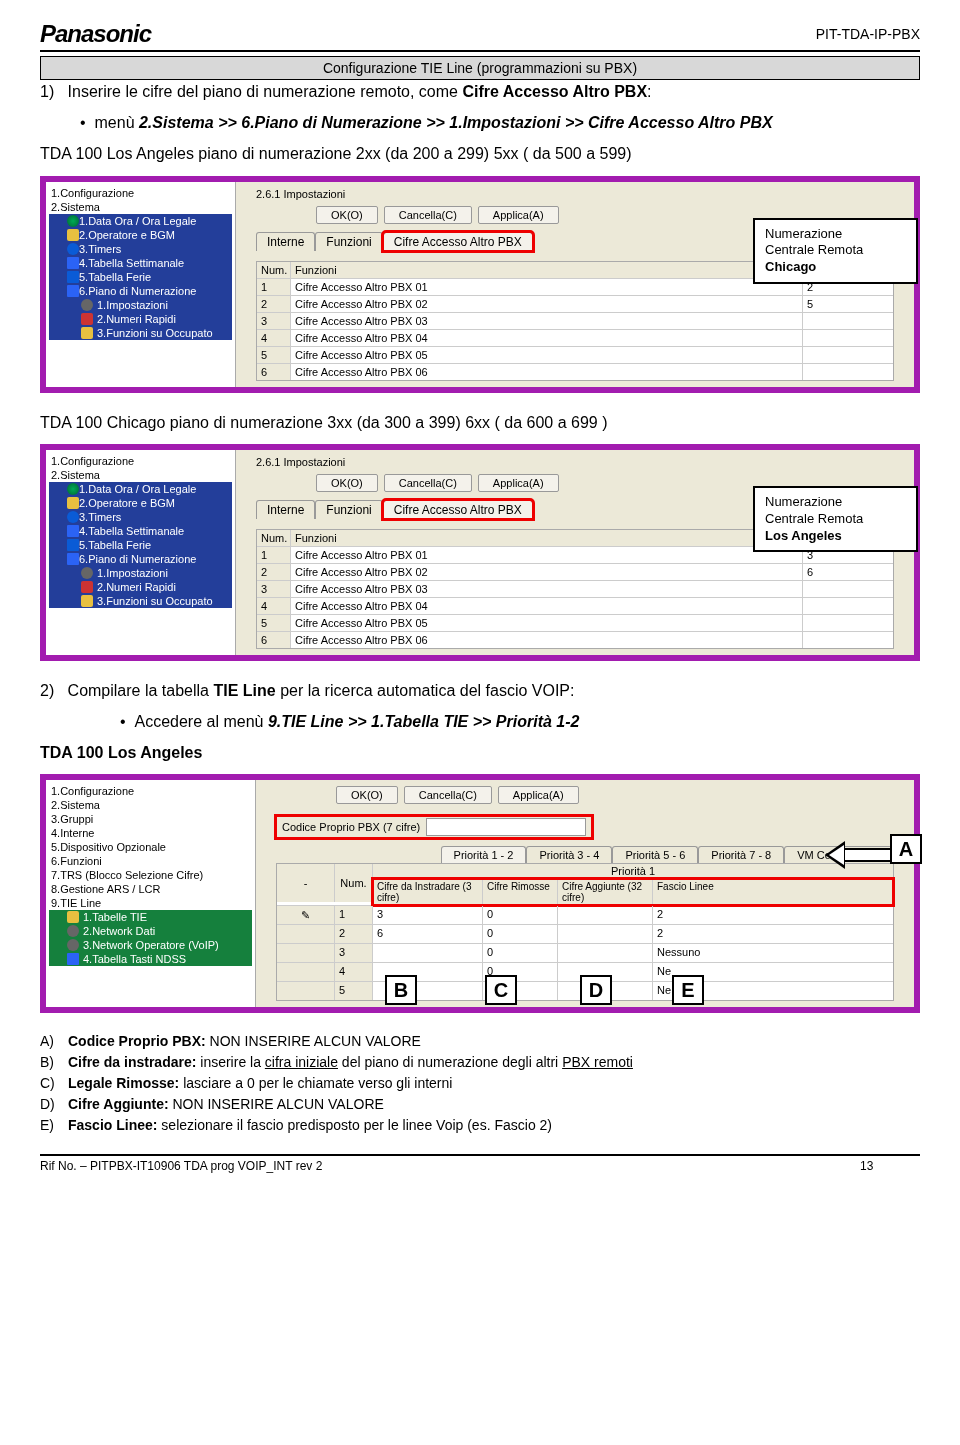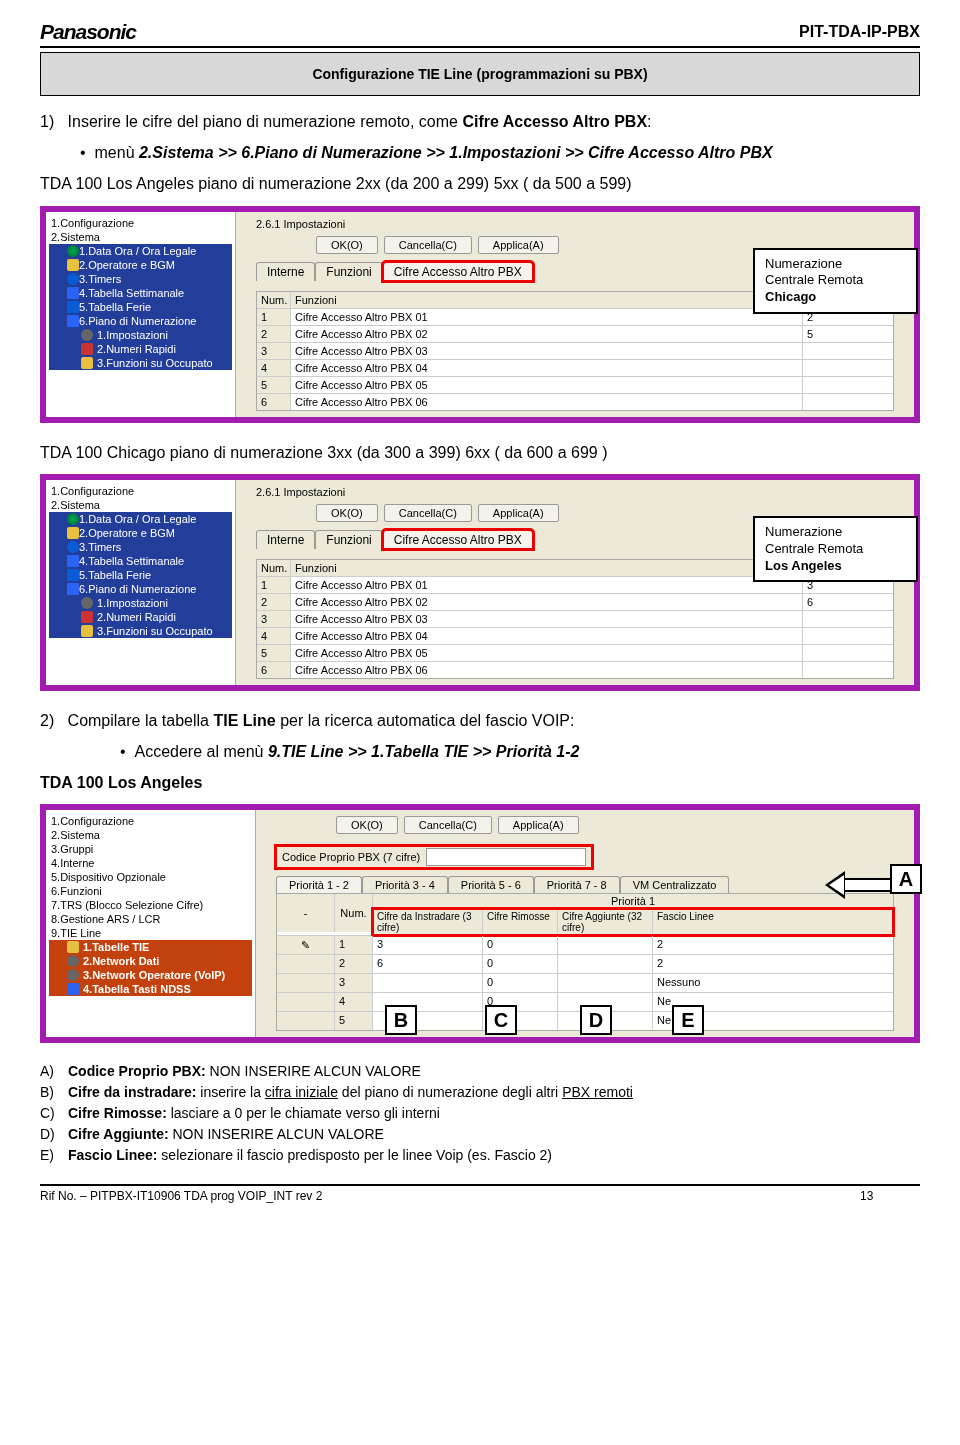--- a/index.html
+++ b/index.html
@@ -1,21 +1,21 @@
 <!DOCTYPE html>
 <html><head>
 <meta charset="utf-8">
 <style>
   * { box-sizing: border-box; margin: 0; padding: 0; }
   body { font-family: Arial, sans-serif; background: #fff; color: #000; font-size: 13px; width: 960px; }
   .page { padding: 20px 40px 10px 40px; }
   .header { display: flex; justify-content: space-between; align-items: center; border-bottom: 2px solid #000; padding-bottom: 2px; margin-bottom: 4px; }
-  .brand { font-family: Arial, sans-serif; font-weight: 900; font-style: italic; font-size: 21px; letter-spacing: -1px; }
-  .pit { font-size: 16px; font-weight: bold; text-align: center; }
-  .section-bar { background: #d8d8d8; border: 1px solid #000; text-align: center; font-weight: bold; padding: 13px 0; margin-bottom: 14px; font-size: 14px; }
+  .brand { font-family: Arial, sans-serif; font-weight: 900; font-style: italic; font-size: 24px; letter-spacing: -1px; }
+  .pit { font-size: 14px; font-weight: normal; text-align: center; }
+  .section-bar { background: #d8d8d8; border: 1px solid #000; text-align: center; font-weight: normal; padding: 3px 0; font-size: 14px; }
   .body-text { font-size: 16px; line-height: 1.45; margin-bottom: 8px; }
   .indent-lvl1 { padding-left: 0; }
   .bullet { padding-left: 40px; }
   .bold { font-weight: bold; }
   .italic { font-style: italic; }
   .screenshot-wrap { position: relative; margin: 10px 0 18px 0; }
 
   
   .winui { display: flex; border: 6px solid #a21caf; font-size: 11px; background: #ece9d8; }
   .tree { width: 190px; background: #fff; border-right: 1px solid #aaa; padding: 4px 3px; }
@@ -48,25 +48,25 @@
   .grid-h { background: #ece9d8; font-weight: normal; }
   .grid-h .gc-fun, .grid-h .gc-max { background: #ece9d8; }
 
   .callout { position: absolute; background: #fff; border: 2px solid #000; padding: 6px 10px; font-size: 13px; line-height: 1.3; }
   .callout.c1 { top: 42px; right: 2px; width: 165px; }
   .callout.c2 { top: 42px; right: 2px; width: 165px; }
 
   
   .tree2 { width: 210px; background: #fff; border-right: 1px solid #aaa; padding: 4px 3px; }
   .tree2 .item { padding: 1px 0 1px 2px; white-space: nowrap; }
-  .tree2 .bluebg { background: #c2410c; color: #fff; font-weight: bold; }
+  .tree2 .bluebg { background: #15803d; color: #fff; }
   .tree2 .sub { padding-left: 18px; display: flex; align-items: center; gap: 4px; }
   .field-row { display: flex; align-items: center; gap: 6px; margin: 4px 0 8px 0; }
   .txtin { border: 1px solid #999; background: #fff; width: 160px; height: 18px; }
-  .tabrow2 { display: flex; gap: 0; }
+  .tabrow2 { display: flex; gap: 0; justify-content: flex-end; }
   .tabrow2 .tab { font-size: 11px; padding: 2px 12px; }
   .grid2 { border: 1px solid #aaa; background: #fff; font-size: 11px; margin-top: 0; }
   .g2-header-top { display: flex; }
   .g2c-gap { width: 58px; border-right: 1px solid #ccc; background: #ece9d8; height: 38px; display: flex; align-items: center; justify-content: center; }
   .g2c-num { width: 38px; border-right: 1px solid #ccc; background: #ece9d8; height: 38px; display: flex; align-items: center; justify-content: center; }
   .g2c-pri { flex: 1; background: #ece9d8; }
   .pri-title { border-bottom: 1px solid #ccc; text-align: center; padding: 1px 0; }
   .pri-cols { display: flex; }
   .pri-col { border-right: 1px solid #ccc; padding: 2px 4px; line-height: 1.1; font-size: 10px; }
   .pc1 { width: 110px; }
@@ -448,21 +448,21 @@
     <div class="row">
         <div class="letter">A)</div>
         <div><span class="bold">Codice Proprio PBX:</span><span> NON INSERIRE ALCUN VALORE</span></div>
       </div>
     <div class="row">
         <div class="letter">B)</div>
         <div><span class="bold">Cifre da instradare:</span><span> inserire la </span><span class="underline">cifra iniziale</span><span> del piano di numerazione degli altri  </span><span class="underline">PBX remoti</span></div>
       </div>
     <div class="row">
         <div class="letter">C)</div>
-        <div><span class="bold">Cifre Rimosse:</span><span> lasciare a 0 per le chiamate verso gli interni</span></div>
+        <div><span class="bold">Legale Rimosse:</span><span> lasciare a 0 per le chiamate verso gli interni</span></div>
       </div>
     <div class="row">
         <div class="letter">D)</div>
         <div><span class="bold">Cifre Aggiunte:</span><span> NON INSERIRE ALCUN VALORE</span></div>
       </div>
     <div class="row">
         <div class="letter">E)</div>
         <div><span class="bold">Fascio Linee:</span><span> selezionare il fascio predisposto per le linee Voip (es. Fascio 2)</span></div>
       </div>
   </div>

